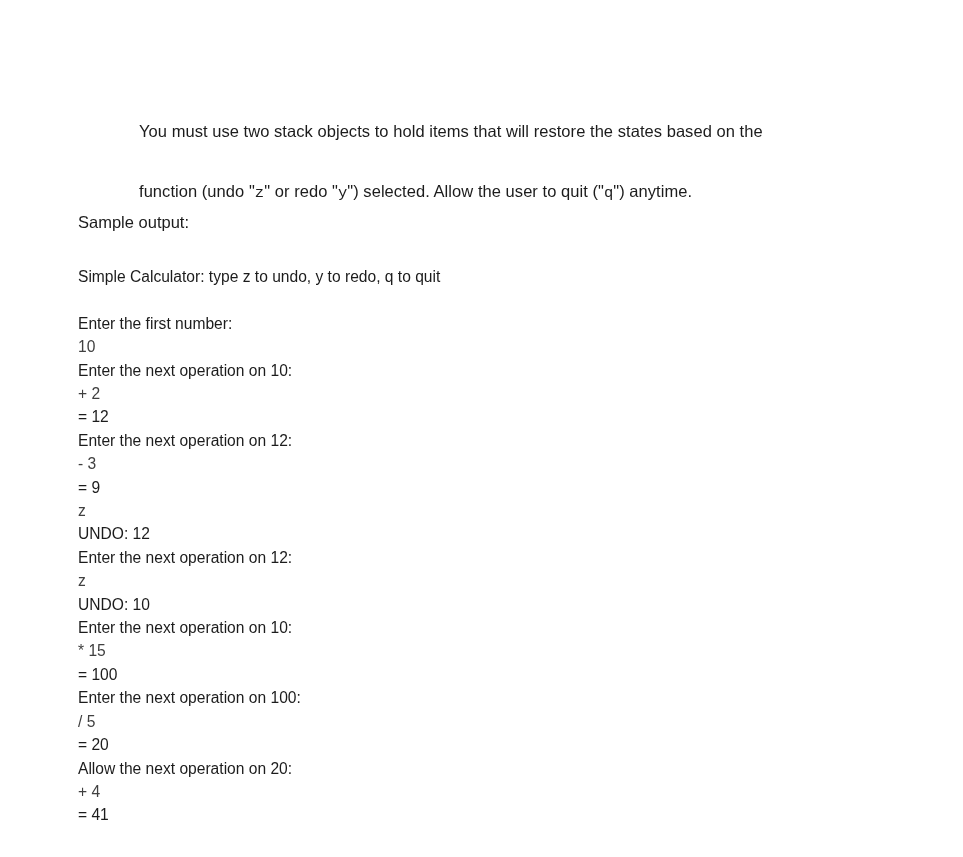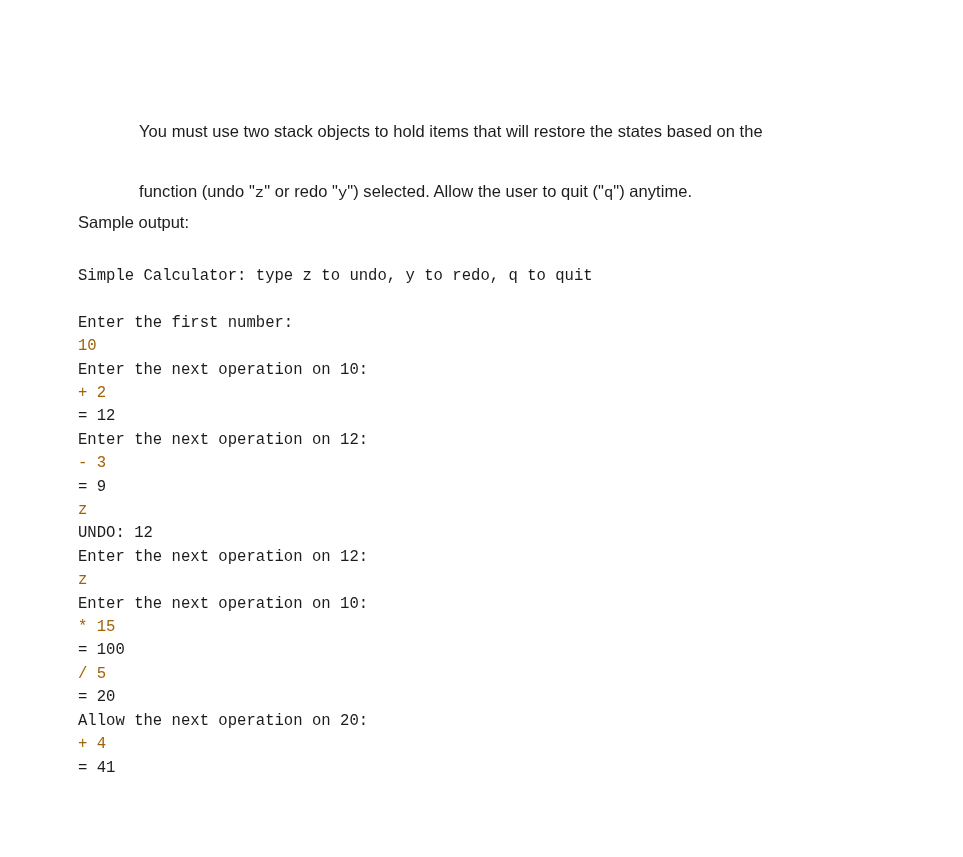--- a/index.html
+++ b/index.html
@@ -56,29 +56,29 @@
   }
 
   
   .console-block {
     position: absolute;
     left: 78px;
     top: 265px;
     width: 840px;
   }
   .console-line {
-    font-family: Liberation Mono, monospace;
+    font-family: Liberation Sans, sans-serif;
     font-size: 15.6px;
     line-height: 23.4px;
     color: #1c1c1c;
     white-space: pre;
     letter-spacing: 0px;
   }
   .console-line.input {
-    color: #a16207;
+    color: #404040;
   }
   .console-line.spacer {
     height: 23.4px;
   }
 </style>
 </head>
 <body>
 
 <div class="page">
 
@@ -98,23 +98,25 @@
         <div class="console-line">Enter the next operation on 10:</div>
         <div class="console-line input">+ 2</div>
         <div class="console-line">= 12</div>
         <div class="console-line">Enter the next operation on 12:</div>
         <div class="console-line input">- 3</div>
         <div class="console-line">= 9</div>
         <div class="console-line input">z</div>
         <div class="console-line">UNDO: 12</div>
         <div class="console-line">Enter the next operation on 12:</div>
         <div class="console-line input">z</div>
+        <div class="console-line">UNDO: 10</div>
         <div class="console-line">Enter the next operation on 10:</div>
         <div class="console-line input">* 15</div>
         <div class="console-line">= 100</div>
+        <div class="console-line">Enter the next operation on 100:</div>
         <div class="console-line input">/ 5</div>
         <div class="console-line">= 20</div>
         <div class="console-line">Allow the next operation on 20:</div>
         <div class="console-line input">+ 4</div>
         <div class="console-line">= 41</div>
       </div>
   </div>
 
 </div>
 

